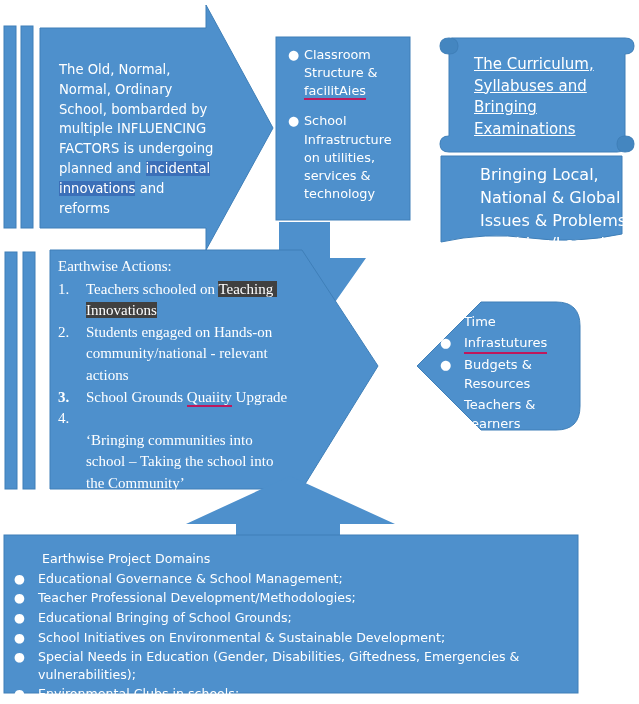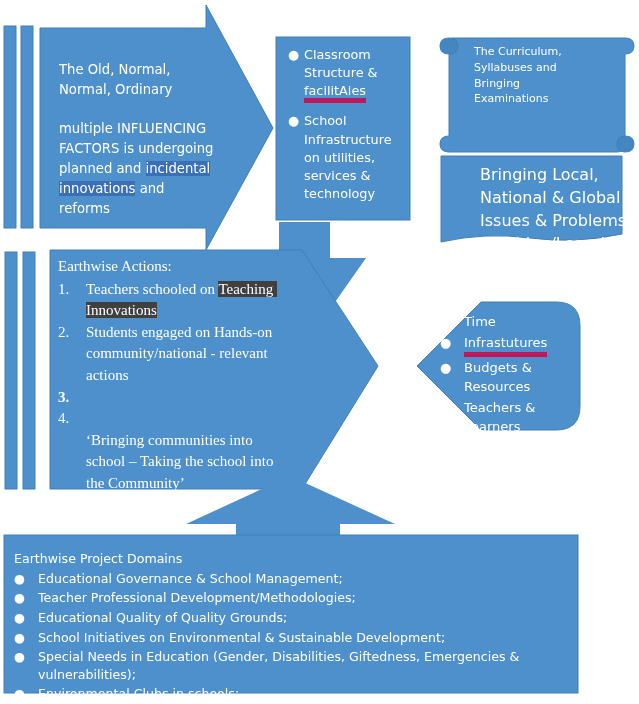--- a/index.html
+++ b/index.html
@@ -29,25 +29,25 @@
   }
   .u-blue{ background:#3b6fb8; }
   
   #box-classroom{
     left:288px; top:46px; width:112px;
     font-size:12.8px; line-height:1.42;
   }
   .bl{ display:flex; margin-bottom:2px; }
   .bl .dot{ flex:0 0 16px; }
   .bl .bt{ flex:1 1 auto; }
-  .sp-err2{ border-bottom:5px solid #be185d;text-align:right; }
+  .sp-err2{ border-bottom:2px solid #be185d;text-align:right; }
   
   #scroll-text{
-    left:474px; top:44px; width:150px;
-    font-size:11px; line-height:1.44;
+    left:474px; top:54px; width:150px;
+    font-size:15px; line-height:1.44;text-decoration:underline;
   }
   
   #wave-text{
     left:480px; top:163px; width:168px;
     font-size:16px; line-height:1.44;
   }
   
   #actions-text{
     left:58px; top:256px; width:232px;
     font-size:15px; line-height:1.44;font-family:Liberation Serif, serif;
@@ -62,21 +62,21 @@
   #res-text{
     left:440px; top:313px; width:132px;
     font-size:13px; line-height:1.44;
   }
   #res-text .bl .dot{ flex:0 0 24px; }
   
   #domains-text{
     left:14px; top:550px; width:556px;
     font-size:12.6px; line-height:1.40;
   }
-  #domains-text .hdr{ margin-bottom:2px; }
+  #domains-text .hdr{ margin-bottom:2px;margin-left:28px; }
   #domains-text .bl .dot{ flex:0 0 24px; }
 </style>
 </head>
 <body>
 
 <div id="canvas">
 
   <svg class="svgshape" viewBox="0 0 639 704">
     <defs>
       <linearGradient id="gfill" x1="0" y1="0" x2="0" y2="1">
@@ -112,21 +112,21 @@
     <path d="M417,366 L481,302 L556,302 Q580,302 580,326 L580,406 Q580,430 556,430 L481,430 Z" fill="#4e90cc" stroke="#3f7fb8" stroke-width="1"></path>
 
     <polygon points="290,476 395,524 340,524 340,538 236,538 236,524 186,524" fill="#4e90cc" stroke="none"></polygon>
 
     <rect x="4" y="535" width="574" height="158" fill="#4e90cc" stroke="#3f7fb8" stroke-width="1"></rect>
   </svg>
 
   <div class="txt" id="arrow1-text">
     <span>The Old, Normal,</span><br>
     <span>Normal, Ordinary</span><br>
-    <br>
+    <span>School, bombarded by</span><br>
     <span>multiple INFLUENCING</span><br>
     <span>FACTORS is undergoing</span><br>
     planned and <span class="u-blue">incidental</span><br>
     <span class="u-blue">innovations</span> and<br>
     reforms
   </div>
 
   <div class="txt" id="box-classroom">
     <div class="bl" style="margin-bottom:12px;">
       <span class="dot">●</span>
@@ -164,20 +164,24 @@
       </span>
     </div>
 
     <div class="nl">
       <span class="num">2.</span>
       <span class="nt">Students engaged on Hands-on community/national - relevant actions</span>
     </div>
 
     <div class="nl">
       <span class="num bold">3.</span>
+      <span class="nt">School Grounds
+        <span class="sp-err2">Quaiity</span>
+        Upgrade
+      </span>
     </div>
 
     <div class="nl">
       <span class="num">4.</span>
       <span class="nt">
         <br>
         <span>‘Bringing communities into school – Taking the school into the Community’</span>
       </span>
     </div>
   </div>
@@ -206,21 +210,21 @@
     <div class="bl">
       <span class="dot">●</span>
       <span class="bt">Educational Governance  &amp; School Management;</span>
     </div>
     <div class="bl">
       <span class="dot">●</span>
       <span class="bt">Teacher  Professional Development/Methodologies;</span>
     </div>
     <div class="bl">
       <span class="dot">●</span>
-      <span class="bt">Educational Quality of Quality Grounds;</span>
+      <span class="bt">Educational Bringing of School Grounds;</span>
     </div>
     <div class="bl">
       <span class="dot">●</span>
       <span class="bt">School Initiatives on Environmental  &amp; Sustainable Development;</span>
     </div>
     <div class="bl">
       <span class="dot">●</span>
       <span class="bt">Special Needs in Education (Gender, Disabilities, Giftedness, Emergencies &amp; vulnerabilities);</span>
     </div>
     <div class="bl">

